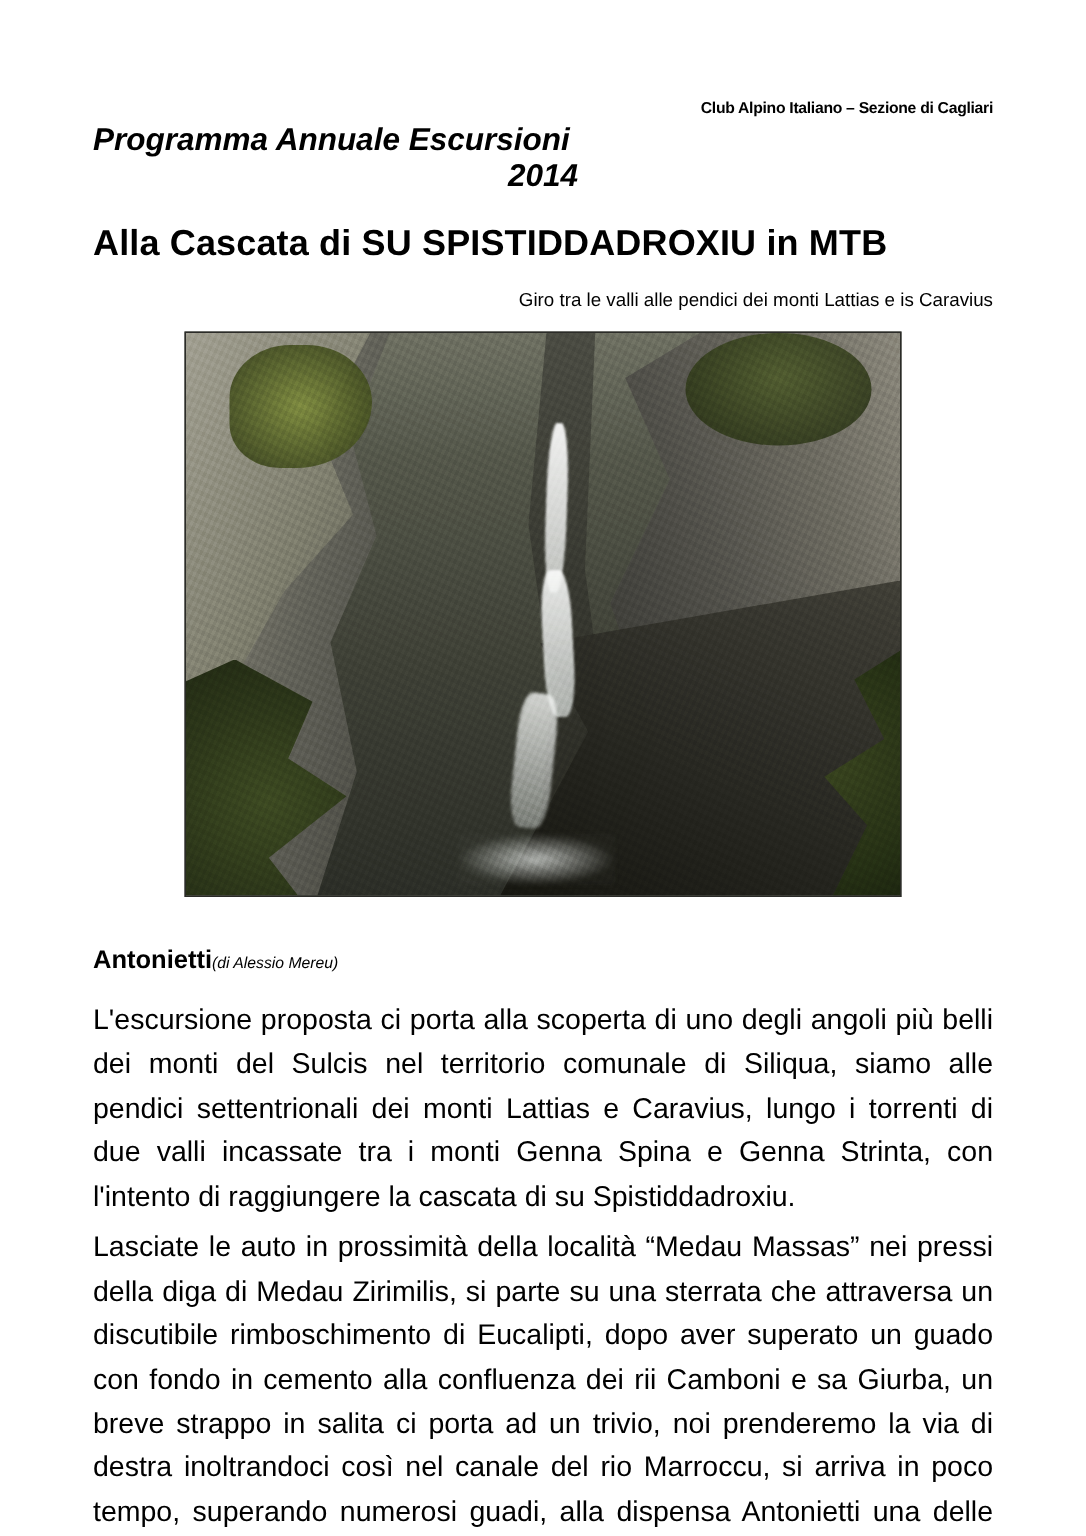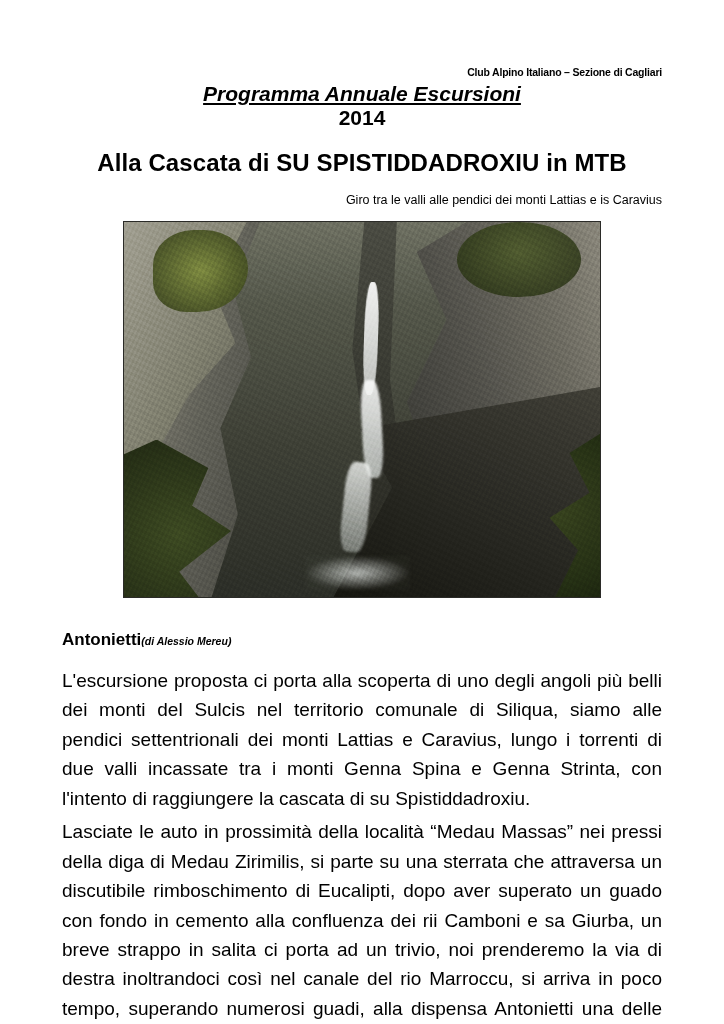--- a/index.html
+++ b/index.html
@@ -25,47 +25,47 @@
 
   
   .org-line {
     text-align: right;
     font-size: 10.5px;
     font-weight: bold;
     letter-spacing: -0.2px;
     margin-top: 66px;
   }
   .prog-title {
-    text-align: center;
+    text-align: left;
     font-size: 21px;
     font-weight: bold;
     font-style: italic;
     line-height: 1.12;
     margin-top: 4px;
-    text-decoration: underline;
   }
   .prog-year {
     text-align: center;
     font-size: 21px;
     font-weight: bold;
+    font-style: italic;
     line-height: 1.12;
   }
 
   .meta-row {
     display: flex;
     justify-content: space-between;
     align-items: baseline;
     margin-top: 14px;
     font-size: 15.5px;
   }
   .meta-left { text-align: left; }
   .meta-right { text-align: right; padding-right: 16px; }
 
   .main-title {
-    text-align: center;
+    text-align: left;
     font-size: 24px;
     font-weight: bold;
     margin-top: 20px;
     letter-spacing: 0.1px;
   }
   .subtitle {
     text-align: right;
     font-size: 12.5px;
     margin-top: 16px;
   }
@@ -176,21 +176,21 @@
   }
 
   
   .desc-head {
     margin-top: 32px;
     font-size: 17px;
     font-weight: bold;
   }
   .desc-head .author {
     font-size: 10.5px;
-    font-weight: bold;
+    font-weight: normal;
     font-style: italic;
   }
   .para {
     margin-top: 16px;
     font-size: 19px;
     line-height: 1.55;
     text-align: justify;
   }
   .para.second { margin-top: 4px; }
 </style>

